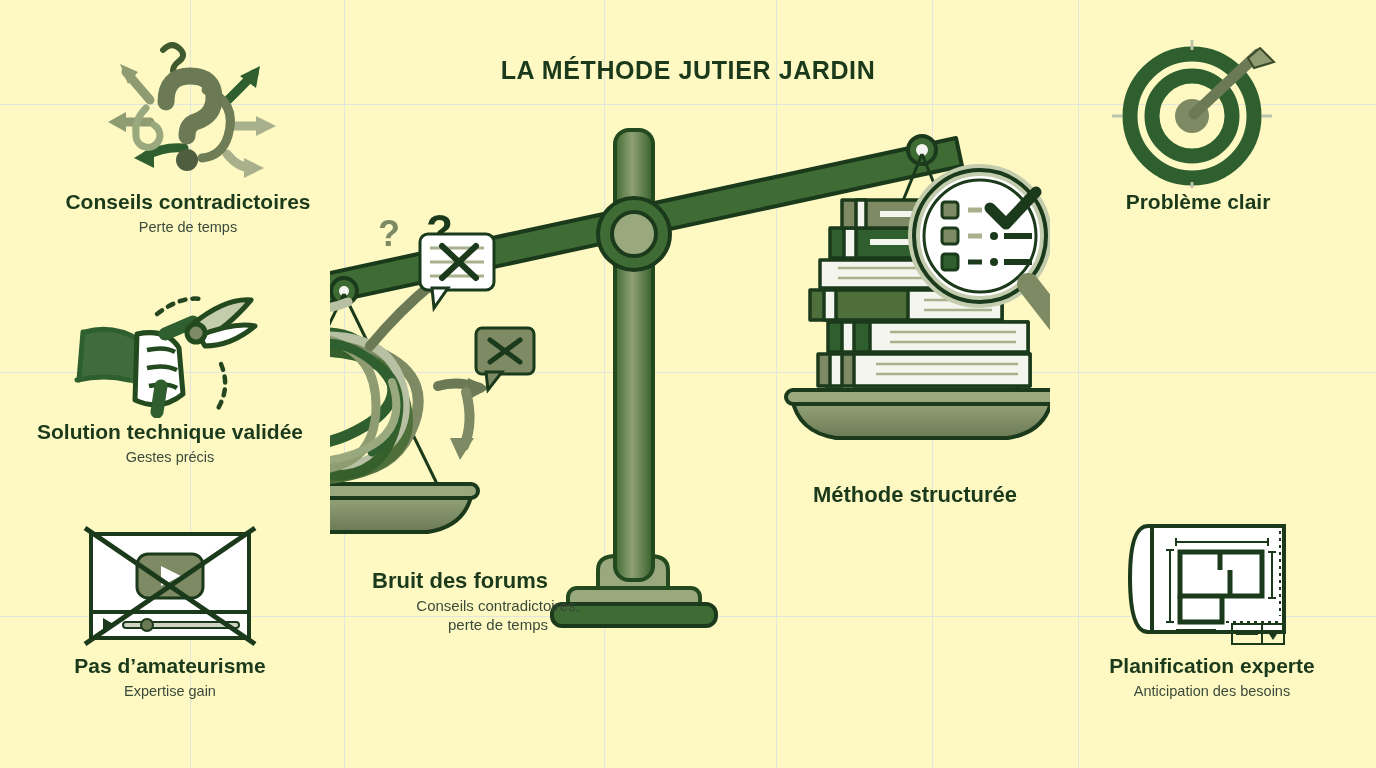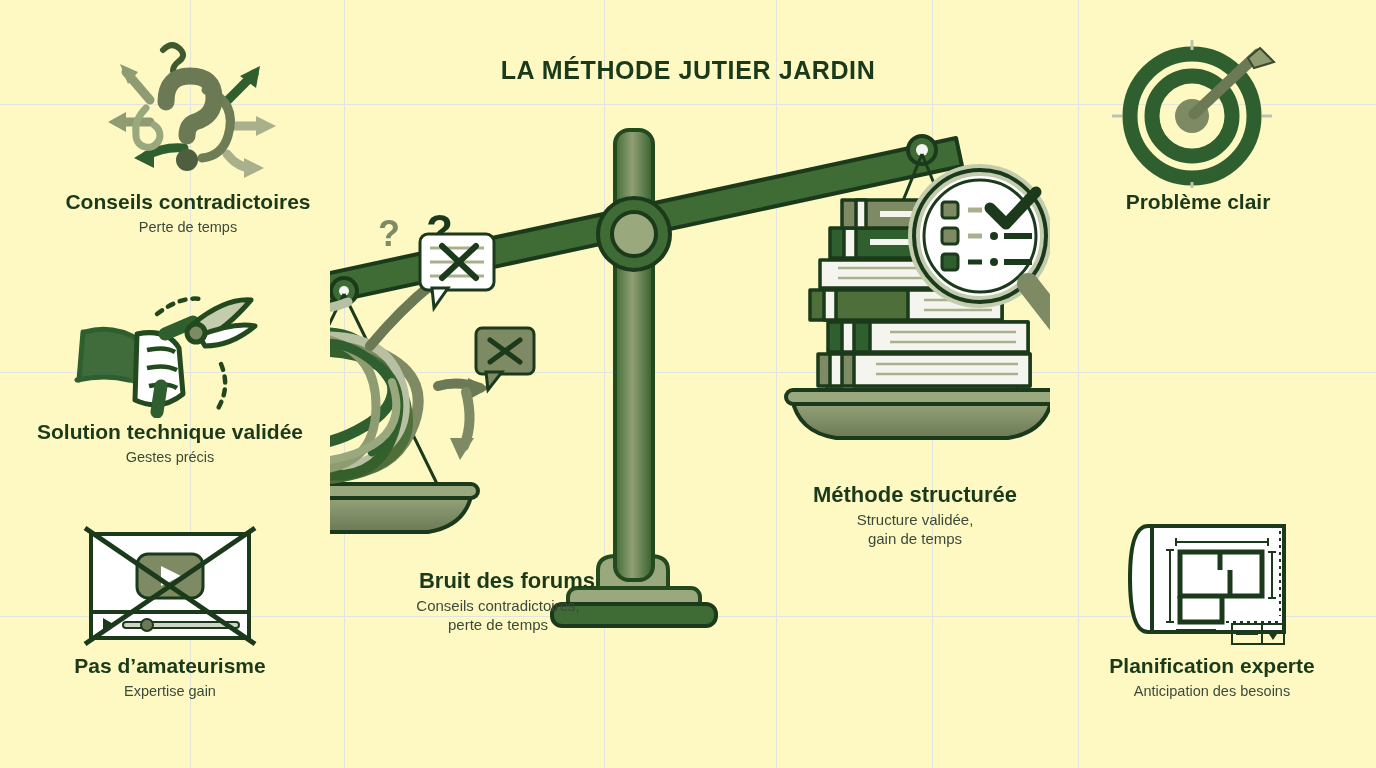--- a/index.html
+++ b/index.html
@@ -97,21 +97,21 @@
     color: #1b3a1b;
     line-height: 1.15;
   }
   .caption .c-sub {
     font-size: 15px;
     color: #3a4a3a;
     line-height: 1.28;
     margin-top: 3px;
   }
   #caption-left { left: 372px; top: 568px; width: 270px; }
-  #caption-left .c-title { text-align: center; }
+  #caption-left .c-title { text-align: left; }
   #caption-left .c-sub { text-align: center; padding-right: 18px; }
   #caption-right { left: 790px; top: 482px; width: 250px; text-align: center; }
 </style>
 </head>
 <body>
 
 <div id="page">
 
   <div class="grid-line grid-v" style="left:344px;"></div>
   <div class="grid-line grid-v" style="left:604px;"></div>
@@ -467,19 +467,15 @@
   <div class="caption" id="caption-left">
     <div class="c-title">Bruit des forums</div>
     <div class="c-sub">
       <div>Conseils contradictoires,</div>
       <div>perte de temps</div>
     </div>
   </div>
 
   <div class="caption" id="caption-right">
     <div class="c-title">Méthode structurée</div>
-    <div class="c-sub">
-      <div>Structure validée,</div>
-      <div>gain de temps</div>
-    </div>
   </div>
 
 </div>
 
 </body></html>

